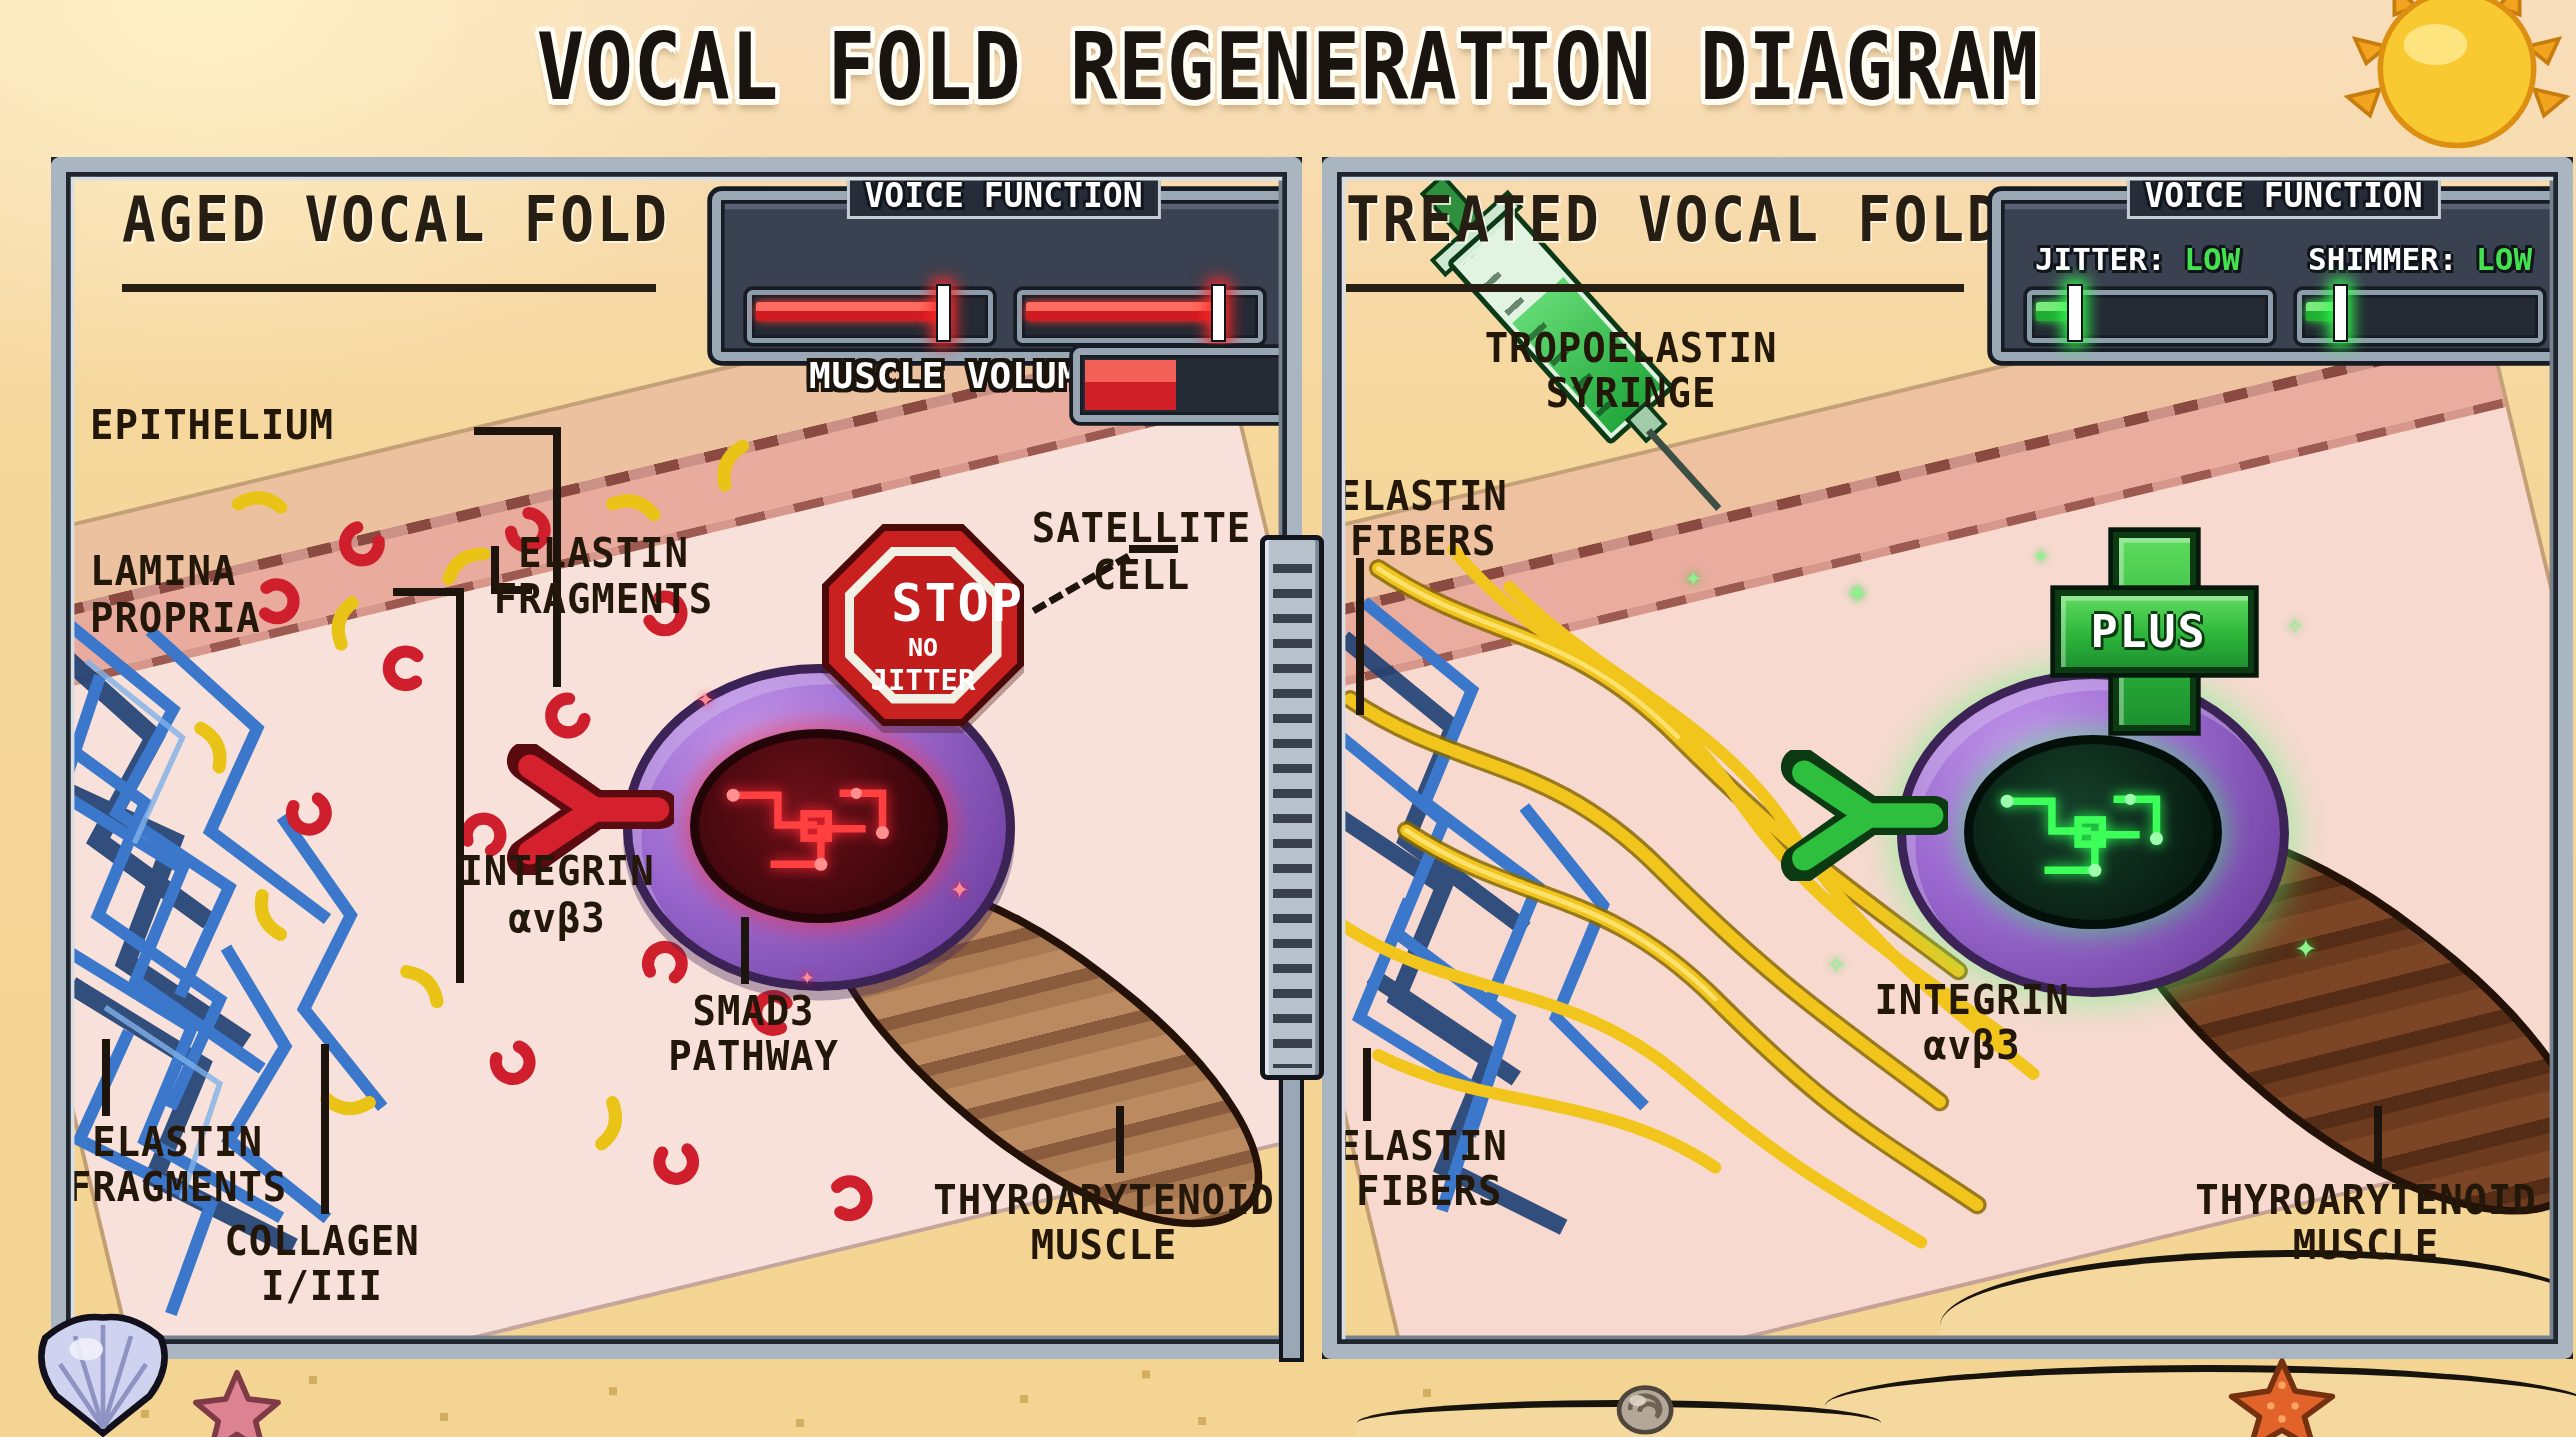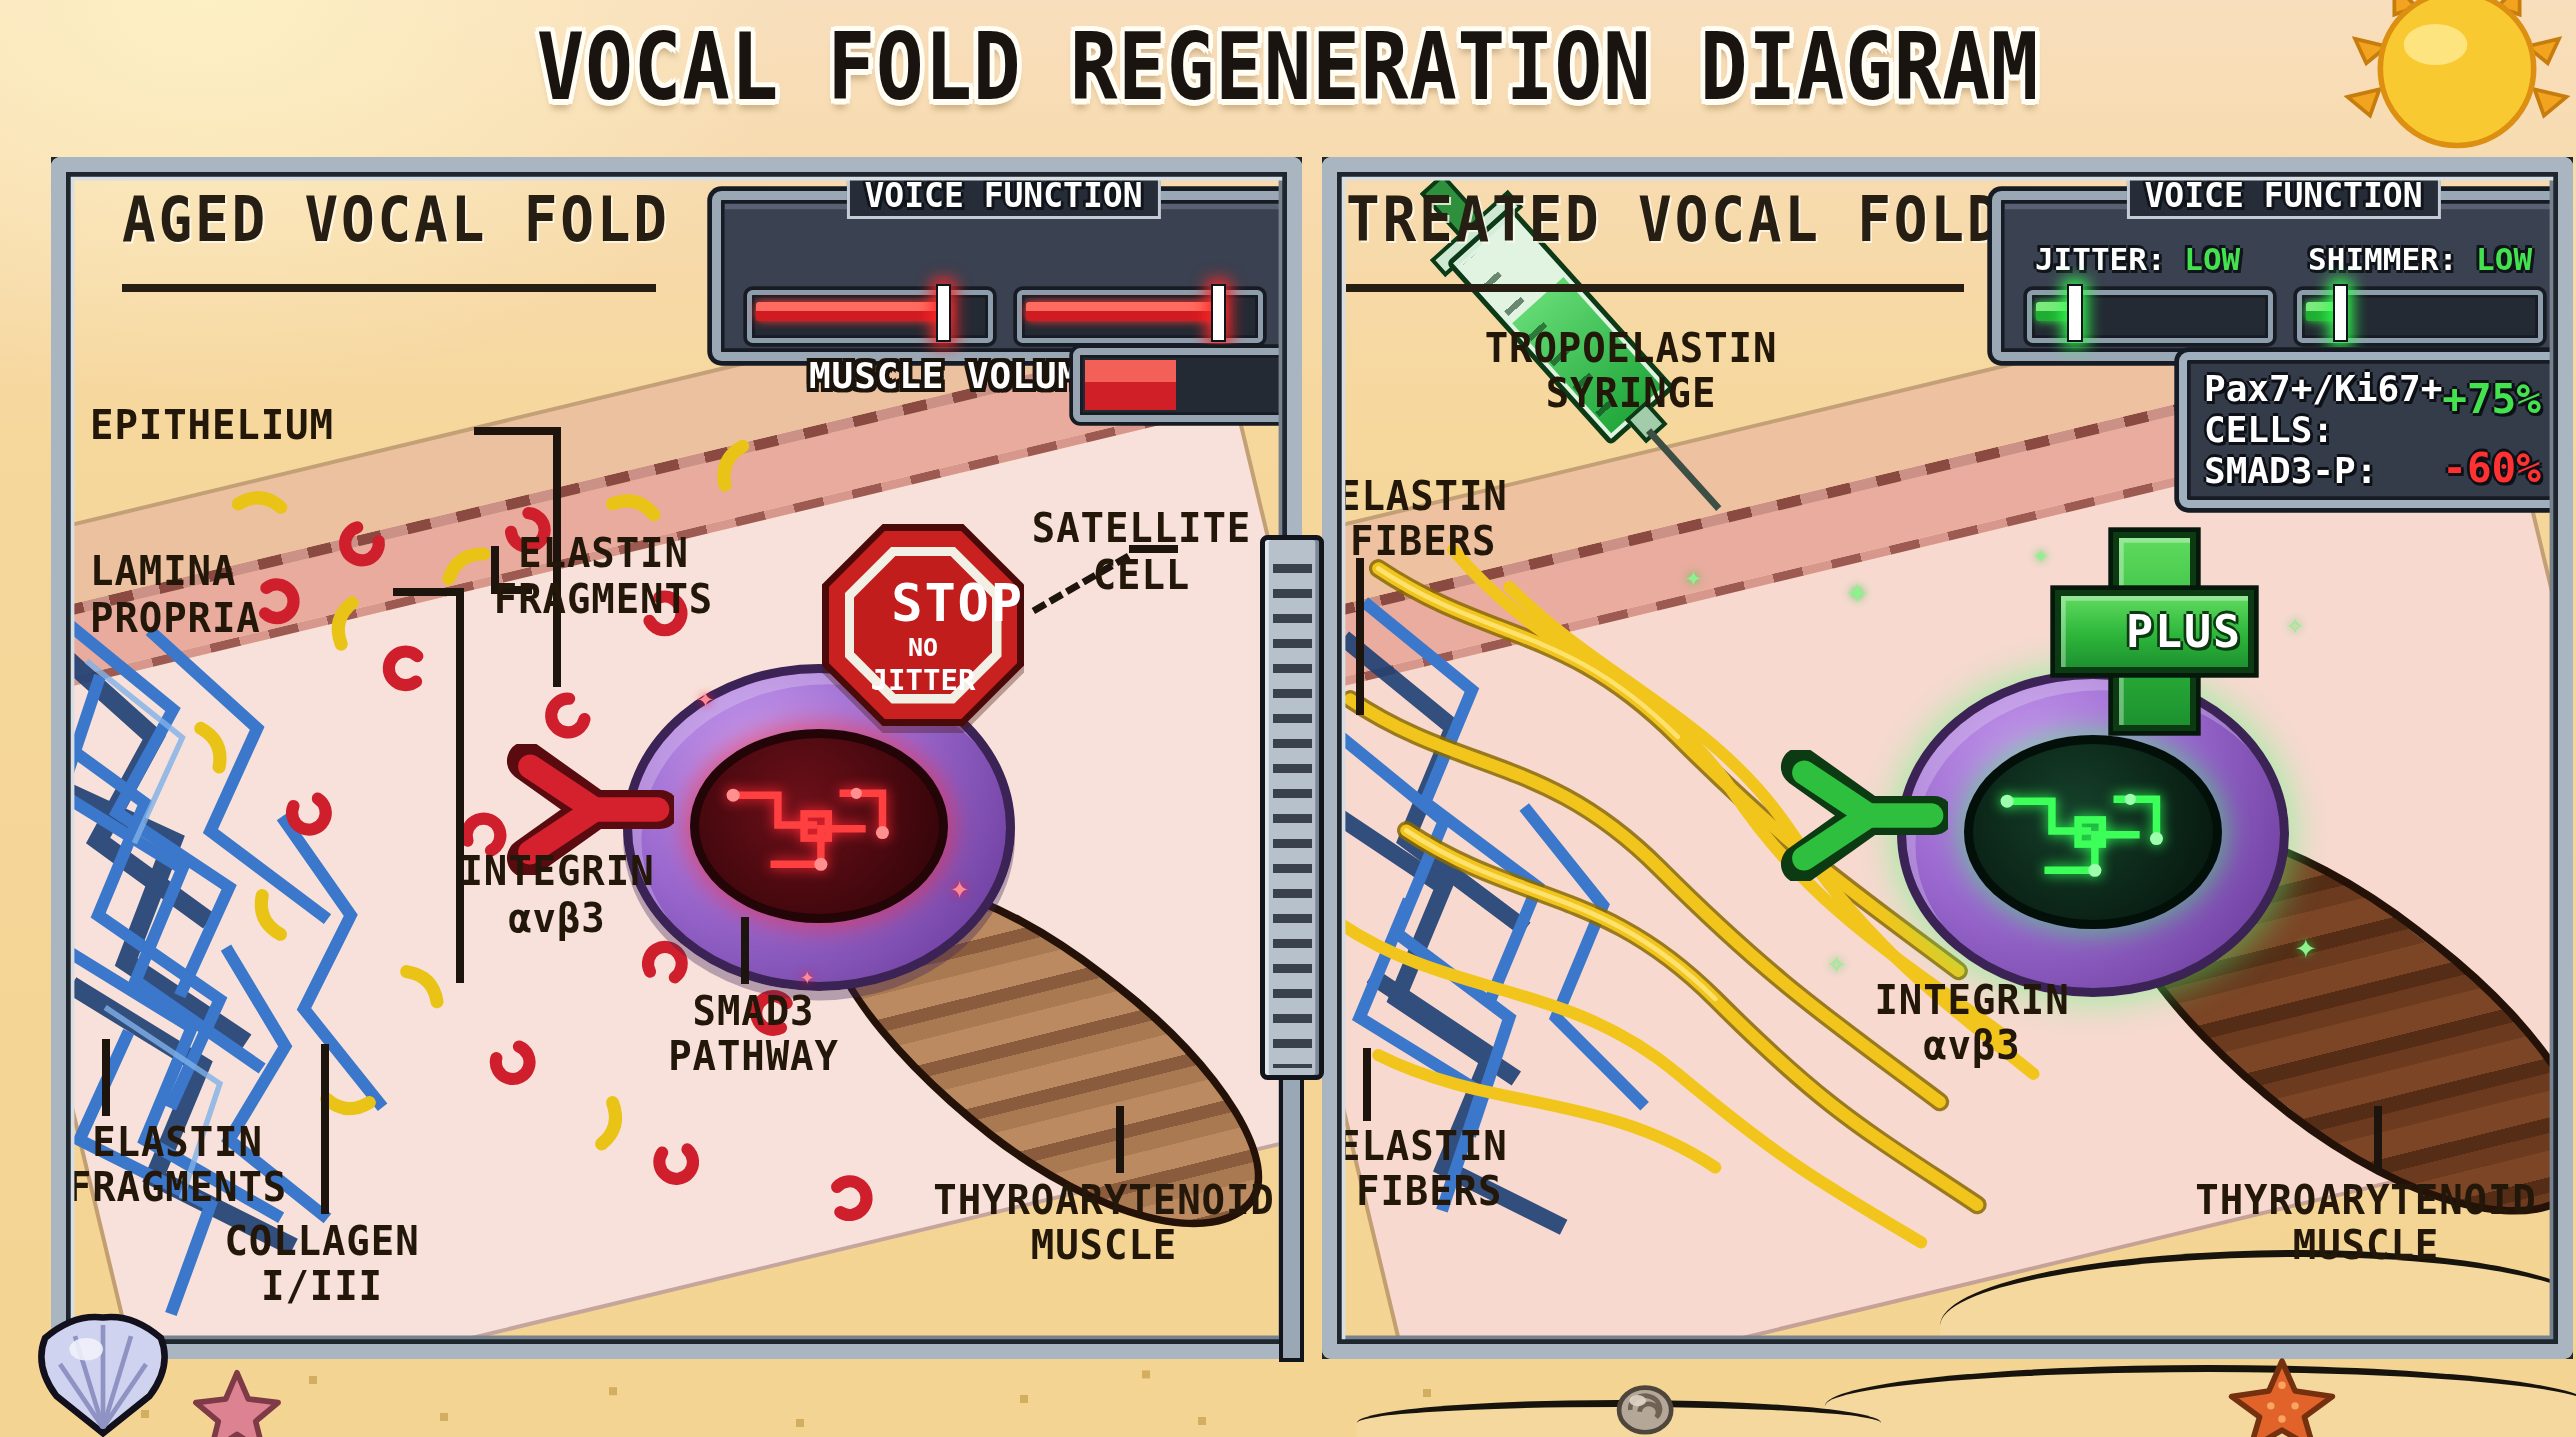--- a/index.html
+++ b/index.html
@@ -105,21 +105,21 @@
   .circ-red{filter:drop-shadow(0 0 6.6px #ff2633);}
   .circ-green{filter:drop-shadow(0 0 6.6px #2bff55);}
 
   .stopwrap{width:202px;height:202px;filter:drop-shadow(0 7.5px 0 rgba(70,20,15,.35));}
   .oct{position:absolute;clip-path:polygon(30% 0,70% 0,100% 30%,100% 70%,70% 100%,30% 100%,0 70%,0 30%);}
   .stop-word{position:absolute;left:0;right:0;top:49px;text-align:right;font-size:52px;font-weight:bold;color:#fff;letter-spacing:1.9px;}
   .stop-sub{position:absolute;left:0;right:0;text-align:center;font-weight:bold;color:#fff;}
 
   .plus-bar{position:absolute;background:linear-gradient(180deg,#5fdb5f 0%,#2db63a 55%,#1d9230 100%);
         border:6.6px solid #0b3a13;box-shadow:0 0 0 4.7px #06180b, inset 4.7px 4.7px 0 rgba(255,255,255,.35);}
-  .plus-word{position:absolute;left:0;right:0;top:73px;text-align:right;font-size:45px;font-weight:bold;color:#fff;letter-spacing:1.9px;z-index:2;
+  .plus-word{position:absolute;left:0;right:0;top:73px;text-align:center;font-size:45px;font-weight:bold;color:#fff;letter-spacing:1.9px;z-index:2;
         text-shadow:2.8px 0 #0b3a13,-2.8px 0 #0b3a13,0 2.8px #0b3a13,0 -2.8px #0b3a13,2.8px 2.8px #0b3a13;}
 
   
   .lab{font-size:39px;font-weight:bold;color:#221708;letter-spacing:0.9px;white-space:nowrap;transform:scaleY(1.06);}
   .lab.c{text-align:center;}
   .lline{background:#1d150d;}
   .ldash{border-top:7.5px dashed #1d150d;}
 
   .sparkle{font-weight:bold;pointer-events:none;}
   .sp-g{color:#8df28d;text-shadow:0 0 9.4px #2ecc40;}
@@ -414,27 +414,20 @@
       <div class="track t1">
         <div class="fill fill-green" style="width: 18%;"></div>
         <div class="handle glow-green" style="left: 15%;"></div>
       </div>
       <div class="track t2">
         <div class="fill fill-green" style="width: 16%;"></div>
         <div class="handle glow-green" style="left: 13%;"></div>
       </div>
     </div>
 
-    <div class="abs stats" style="left:857px;top:195px;width:371px;height:140px;">
-      <div class="abs stat-lab" style="left:17px;top:7.5px;">Pax7+/Ki67+</div>
-      <div class="abs stat-lab" style="left:17px;top:49px;">CELLS:</div>
-      <div class="abs stat-val val-good" style="right:17px;top:15px;">+75%</div>
-      <div class="abs stat-lab" style="left:17px;top:90px;">SMAD3-P:</div>
-      <div class="abs stat-val" style="right:17px;top:84px;color:#ff3131;">-60%</div>
-    </div>
 
     <div class="abs dune" style="left:618px;top:1093px;width:655px;height:131px;border-radius:55% 45% 0 0;"></div>
 
     <div class="abs lline" style="left:34px;top:401px;width:7.5px;height:157px;"></div>
     <div class="abs lline" style="left:41px;top:891px;width:7.5px;height:73px;"></div>
     <div class="abs lline" style="left:1052px;top:949px;width:7.5px;height:67px;"></div>
 
     <div class="abs lab c" style="left:122px;top:168px;width:374px;">TROPOELASTIN</div>
     <div class="abs lab c" style="left:122px;top:213px;width:374px;">SYRINGE</div>
     <div class="abs lab" style="left:15px;top:316px;">ELASTIN</div>

